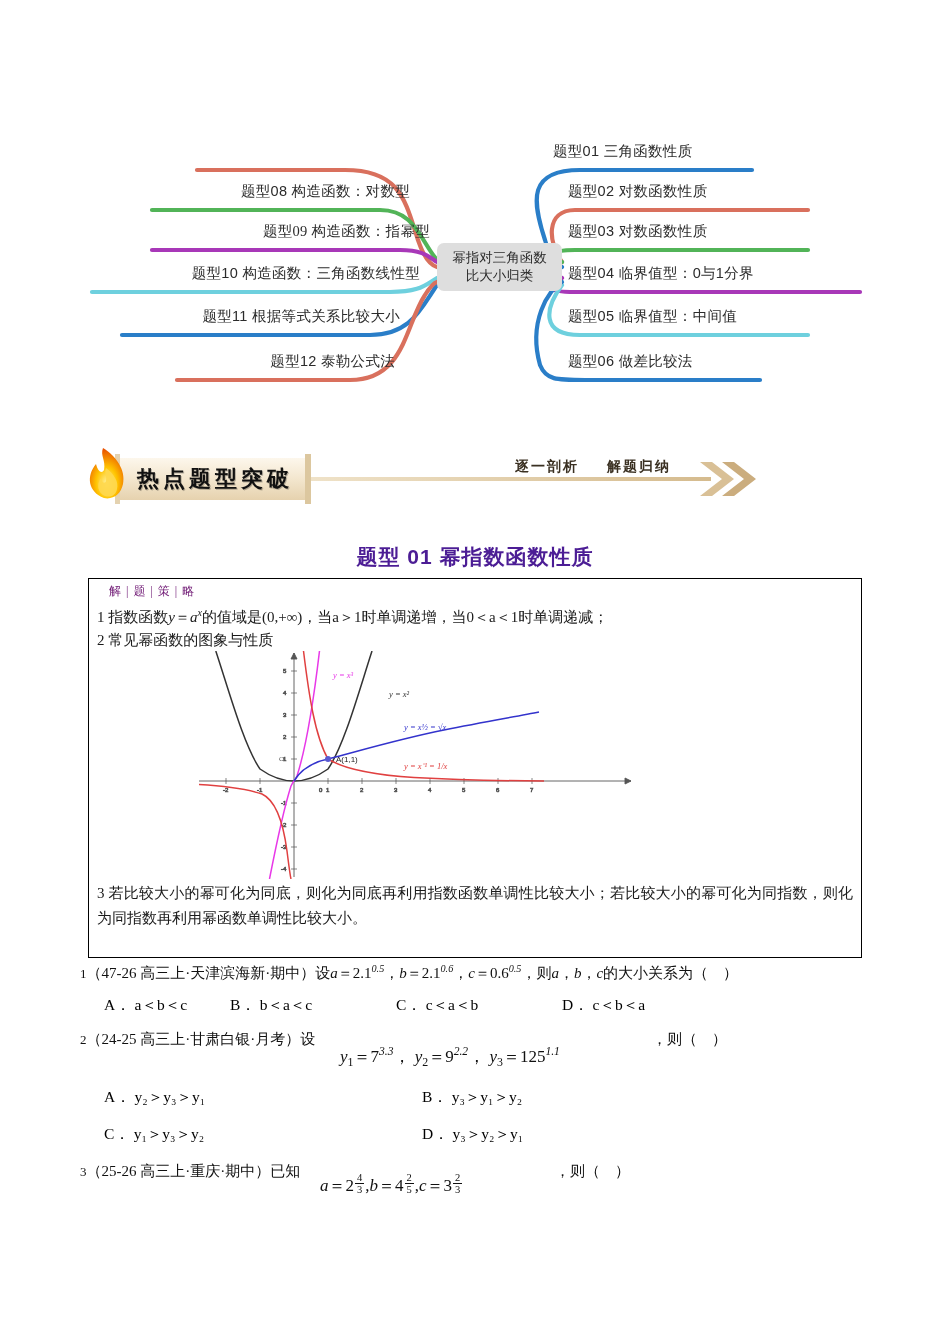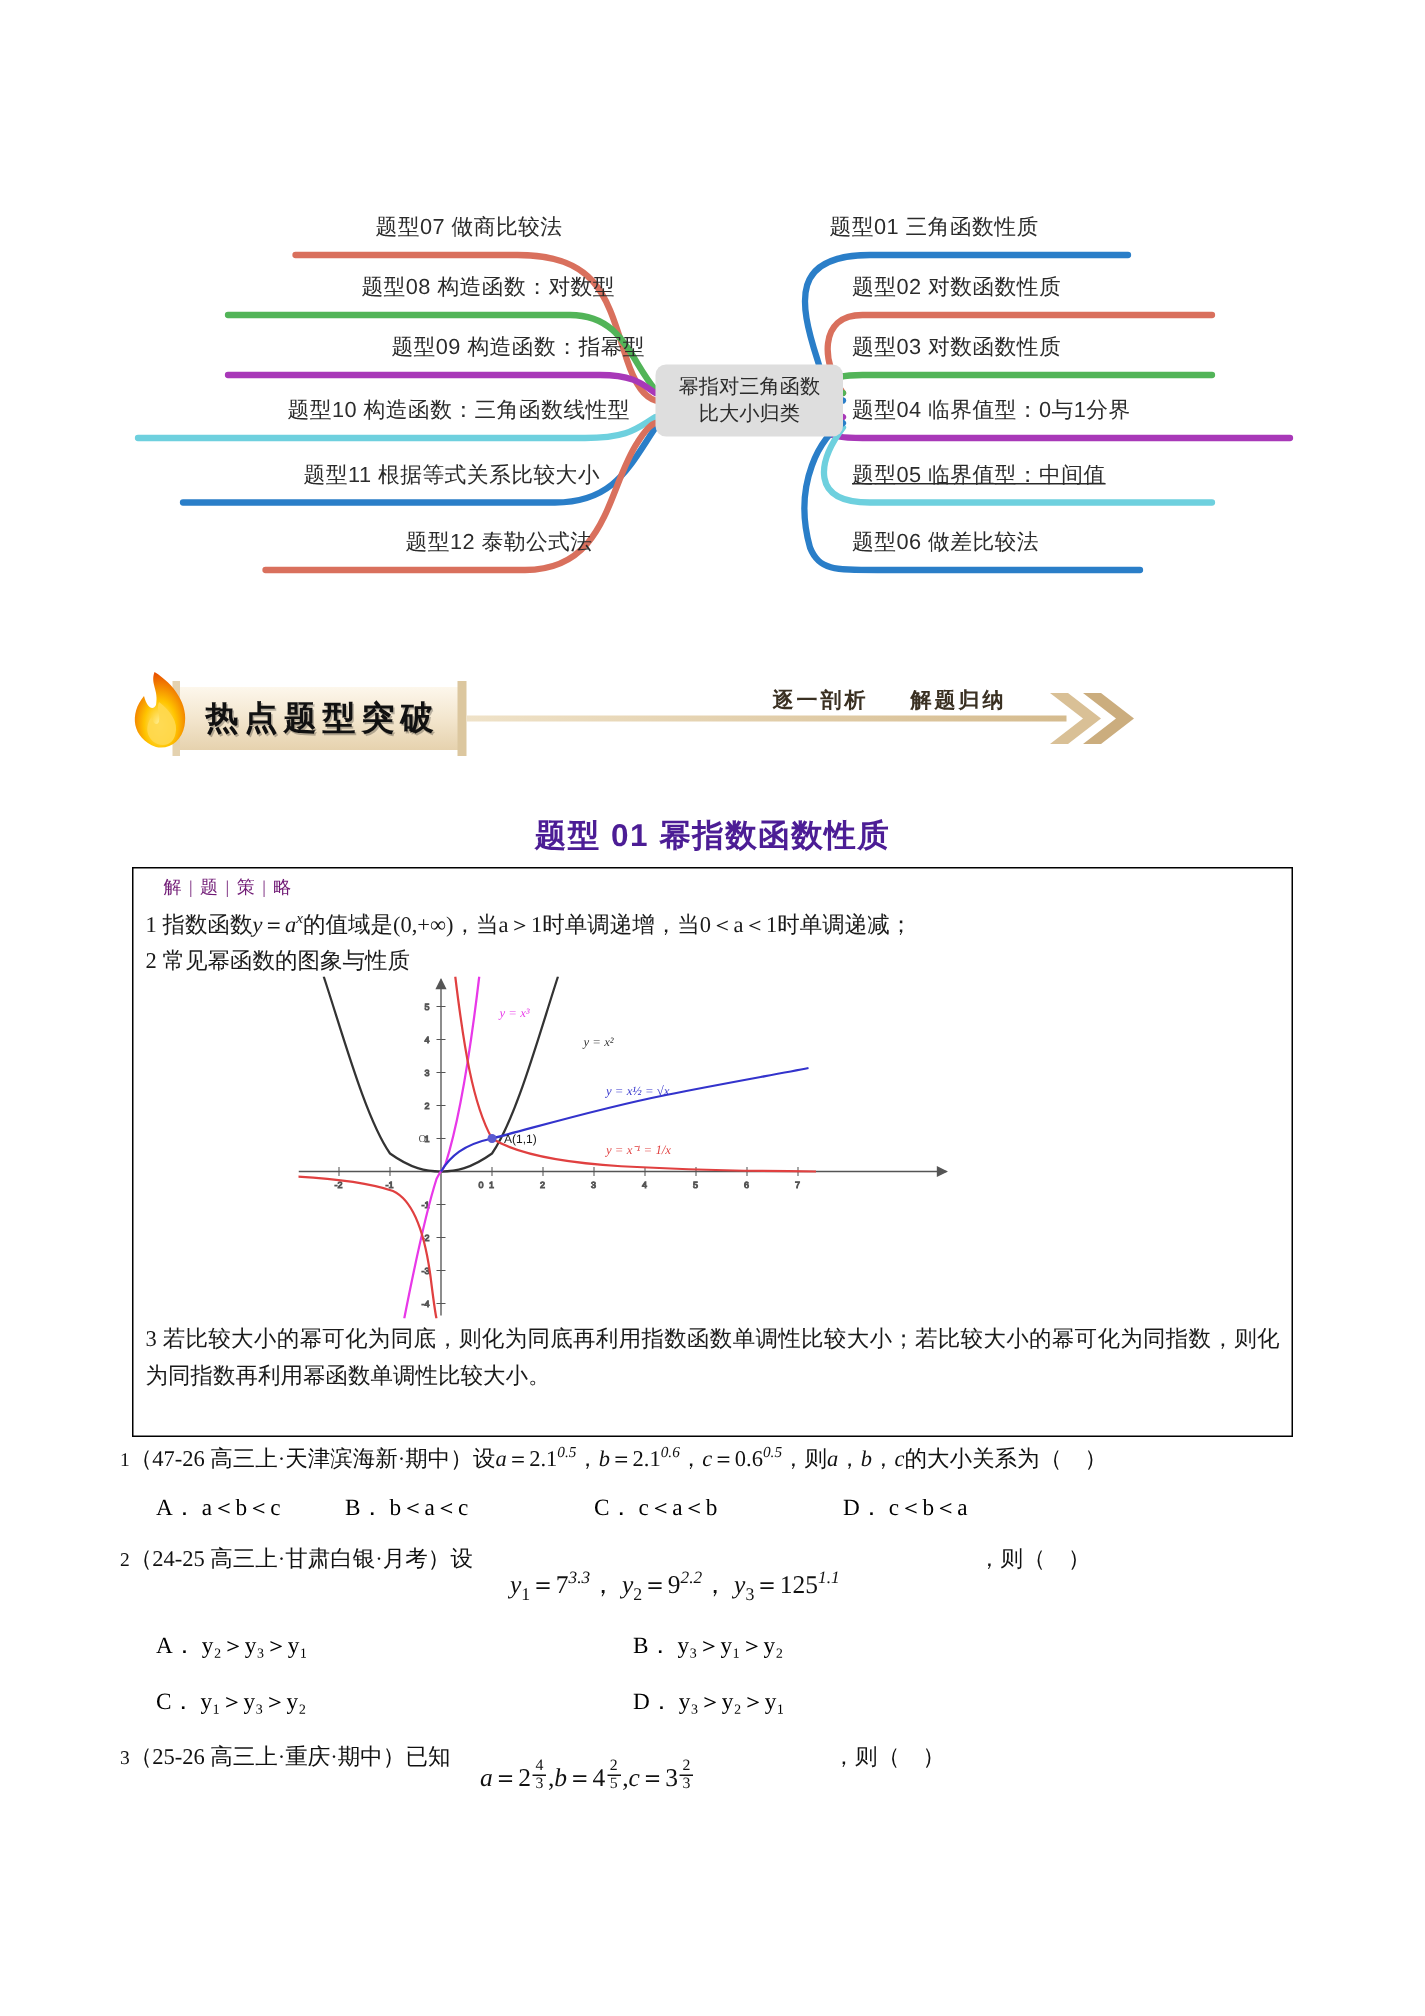--- a/index.html
+++ b/index.html
@@ -184,32 +184,31 @@
 
       <path d="M562,157 C556,155 550,148 545,130 C532,90 528,60 580,60 L752,60" stroke="#2a7ec8"></path>
       <path d="M562,152 C548,133 545,100 575,100 L808,100" stroke="#d9705d"></path>
       <path d="M562,152 C550,148 548,140 575,140 L808,140" stroke="#52b458"></path>
       <path d="M562,168 C548,177 545,182 575,182 L860,182" stroke="#a838b8"></path>
       <path d="M562,175 C545,198 540,225 580,225 L808,225" stroke="#6ed0de"></path>
       <path d="M562,172 C548,180 528,212 540,255 C546,270 556,270 585,270 L760,270" stroke="#2a7ec8"></path>
     </g>
   </svg>
 
-  <div class="mm-label l" style="left:0;width:375px;top:32px;">题型07 做商比较法</div>
   <div class="mm-label l" style="left:0;width:410px;top:72px;">题型08 构造函数：对数型</div>
-  <div class="mm-label l" style="left:0;width:430px;top:112px;">题型09 构造函数：指幂型</div>
+  <div class="mm-label l" style="left:0;width:430px;top:112px;font-family:Liberation Serif, serif;">题型09 构造函数：指幂型</div>
   <div class="mm-label l" style="left:0;width:420px;top:154px;">题型10 构造函数：三角函数线性型</div>
   <div class="mm-label l" style="left:0;width:400px;top:197px;">题型11 根据等式关系比较大小</div>
   <div class="mm-label l" style="left:0;width:380px;top:242px;padding-left:15px;">题型12 泰勒公式法</div>
 
   <div class="mm-label r" style="left:553px;top:32px;">题型01 三角函数性质</div>
   <div class="mm-label r" style="left:568px;top:72px;">题型02 对数函数性质</div>
   <div class="mm-label r" style="left:568px;top:112px;">题型03 对数函数性质</div>
   <div class="mm-label r" style="left:568px;top:154px;">题型04 临界值型：0与1分界</div>
-  <div class="mm-label r" style="left:568px;top:197px;text-decoration:underline;">题型05 临界值型：中间值</div>
+  <div class="mm-label r" style="left:568px;top:197px;">题型05 临界值型：中间值</div>
   <div class="mm-label r" style="left:568px;top:242px;">题型06 做差比较法</div>
 
   <div id="center-node">
     <div>幂指对三角函数</div>
     <div>比大小归类</div>
   </div>
 </div>
 
 <div id="banner">
   <svg width="950" height="78">

